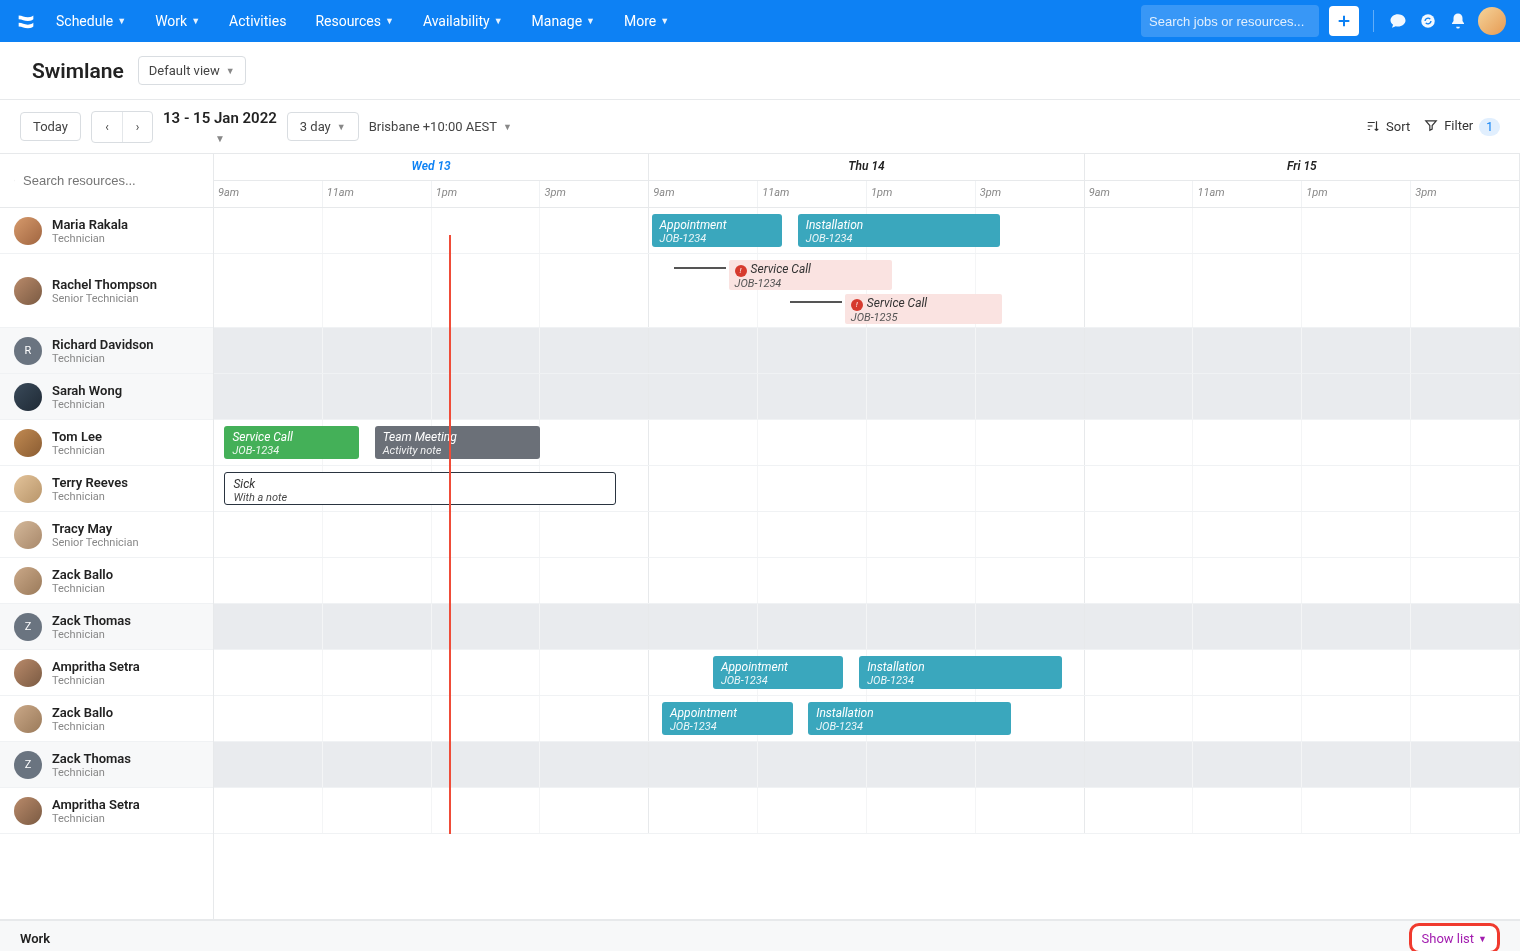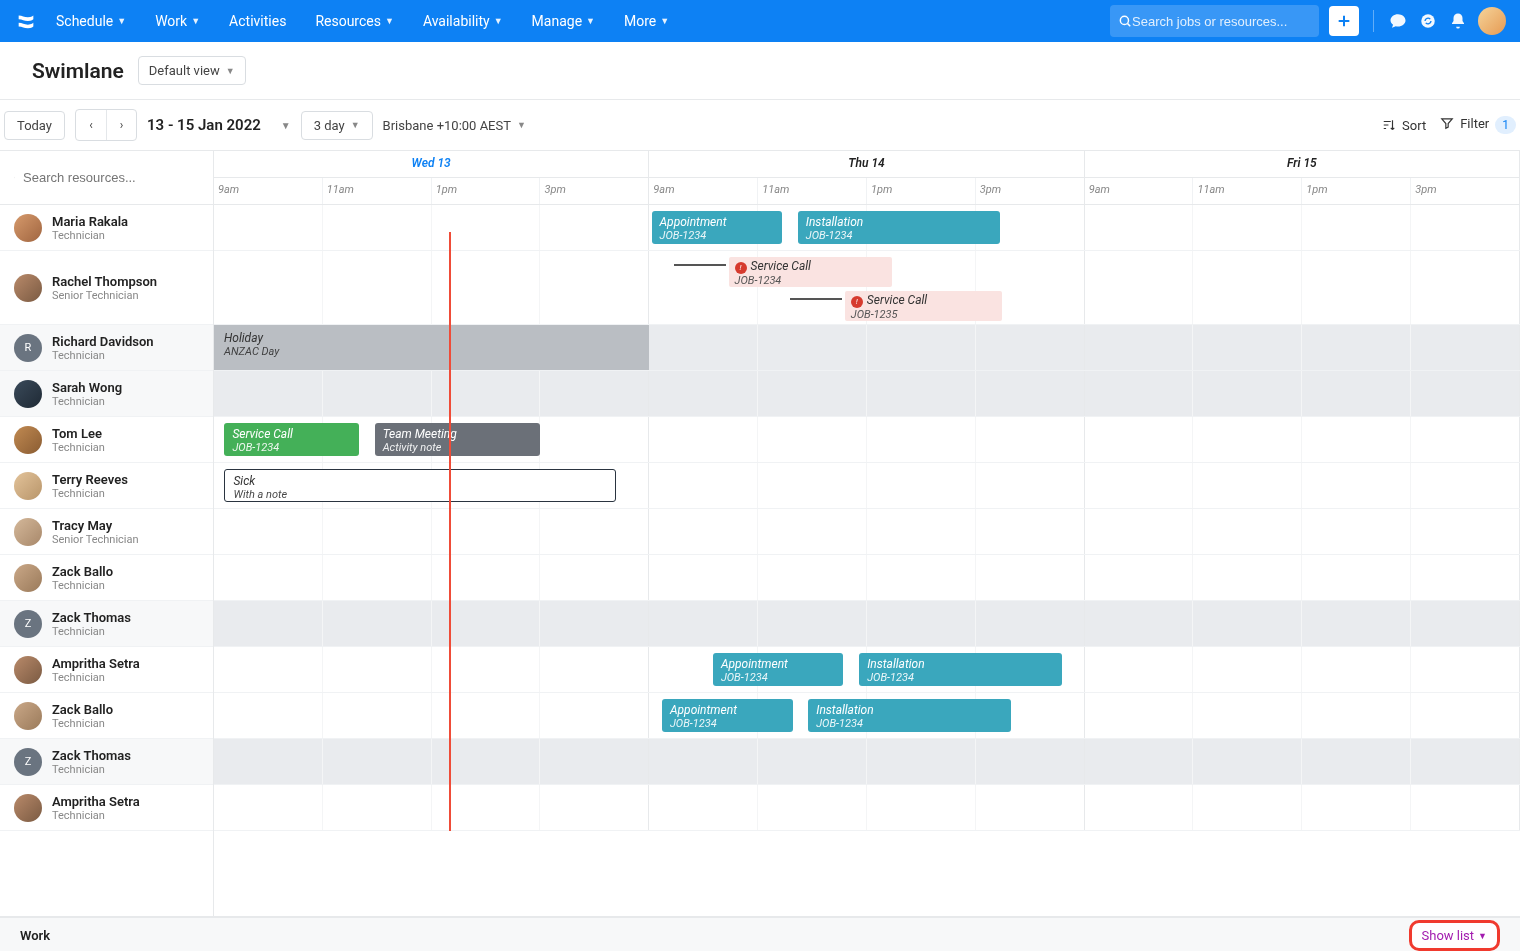--- a/index.html
+++ b/index.html
@@ -4,36 +4,36 @@
 <style>
 * { box-sizing: border-box; margin: 0; padding: 0; }
 body { font-family: -apple-system, BlinkMacSystemFont, "Segoe UI", Roboto, Helvetica, Arial, sans-serif; font-size: 13px; color: #222; overflow: hidden; }
 .topbar { background: #0d81f4; height: 42px; display: flex; align-items: center; padding: 0 14px; color: #fff; }
 .logo { width: 24px; height: 24px; margin-right: 18px; display:flex; align-items:center; justify-content:center; }
 .logo svg { fill:#fff; }
 .nav { display: flex; gap: 29px; }
 .nav-item { display:flex; align-items:center; gap:4px; cursor:pointer; font-size:14px; }
 .nav-item .caret { font-size: 9px; opacity:.9; }
 .topbar-right { margin-left:auto; display:flex; align-items:center; gap:10px; }
-.search-box { background: rgba(255,255,255,0.18); height:30px; width:209px; border-radius:4px; display:flex; align-items:center; padding:16px 8px; color:#fff; }
+.search-box { background: rgba(255,255,255,0.18); height:30px; width:178px; border-radius:4px; display:flex; align-items:center; padding:16px 8px; color:#fff; }
 .search-box input { background:transparent; border:none; outline:none; color:#fff; font-size:13px; flex:1; }
 .search-box input::placeholder { color:#fff; opacity:.85; }
 .btn-plus { background:#fff; color:#0d81f4; width:30px; height:30px; border-radius:4px; display:flex; align-items:center; justify-content:center; font-size:18px; cursor:pointer; }
 .top-icon { width:20px; height:20px; display:flex; align-items:center; justify-content:center; cursor:pointer; opacity:.95; }
 .user-avatar { width:28px; height:28px; border-radius:50%; background: linear-gradient(135deg,#f5d49b,#e69a52); overflow:hidden; display:flex; align-items:center; justify-content:center; color:#fff; font-weight:600; }
 .vdiv { width:1px; height:22px; background: rgba(255,255,255,.35); margin:0 4px; }
 
 .header2 { padding: 14px 20px; display:flex; align-items:center; gap:14px; border-bottom:1px solid #e7e9eb; }
 .page-title { font-size:21px; font-weight:600;margin-left:12px; }
 .dropdown-btn { border:1px solid #d9dde1; border-radius:4px; padding:6px 10px; display:flex; align-items:center; gap:6px; cursor:pointer; font-size:13px; color:#444; }
 .dropdown-btn .caret { font-size:9px; color:#888; }
 
-.toolbar { padding: 9px 4px; display:flex; align-items:center; gap:10px; border-bottom:1px solid #e7e9eb; flex-wrap:wrap; }
+.toolbar { padding: 9px 20px; display:flex; align-items:center; gap:10px; border-bottom:1px solid #e7e9eb; flex-wrap:wrap; }
 .toolbar .dropdown-btn { padding:6px 12px; }
-.date-range { font-size:15px; font-weight:600; display:flex; align-items:center; gap:20px; }
+.date-range { font-size:15px; font-weight:600; display:flex; align-items:center; gap:6px;flex-direction:column; }
 .nav-arrows { display:flex; border:1px solid #d9dde1; border-radius:4px; overflow:hidden; }
 .nav-arrow { width:30px; height:30px; display:flex; align-items:center; justify-content:center; cursor:pointer; font-size:12px; color:#444; }
 .nav-arrow + .nav-arrow { border-left:1px solid #e4e7ea; }
 .tz { display:flex; align-items:center; gap:6px; color:#444; cursor:pointer; }
 .toolbar-right { margin-left:auto; display:flex; align-items:center; gap:14px; }
 .toolbtn { display:flex; align-items:flex-start; gap:6px; cursor:pointer; color:#333; }
 .filter-badge { background:#e1effe; color:#0d81f4; border-radius:999px; padding:0 7px; font-size:12px; line-height:18px; }
 
 .swimlane { display:flex; height: calc(951px - 42px - 58px - 49px - 36px); border-bottom:1px solid #e7e9eb; }
 .left-panel { width:214px; border-right:1px solid #e7e9eb; overflow-y:auto; flex-shrink:0; }
@@ -406,24 +406,20 @@
                 <div></div>
                 <div></div>
               </div>
               <div>
                 <div></div>
                 <div></div>
                 <div></div>
                 <div></div>
               </div>
             </div>
-            <div class="job holiday" style="left: 0%; width: 33.33%;">
-              <div>Holiday</div>
-              <div class="sub">ANZAC Day</div>
-            </div>
           </div>
           <div class="body-row shaded">
             <div class="daygrid">
               <div>
                 <div></div>
                 <div></div>
                 <div></div>
                 <div></div>
               </div>
               <div>

